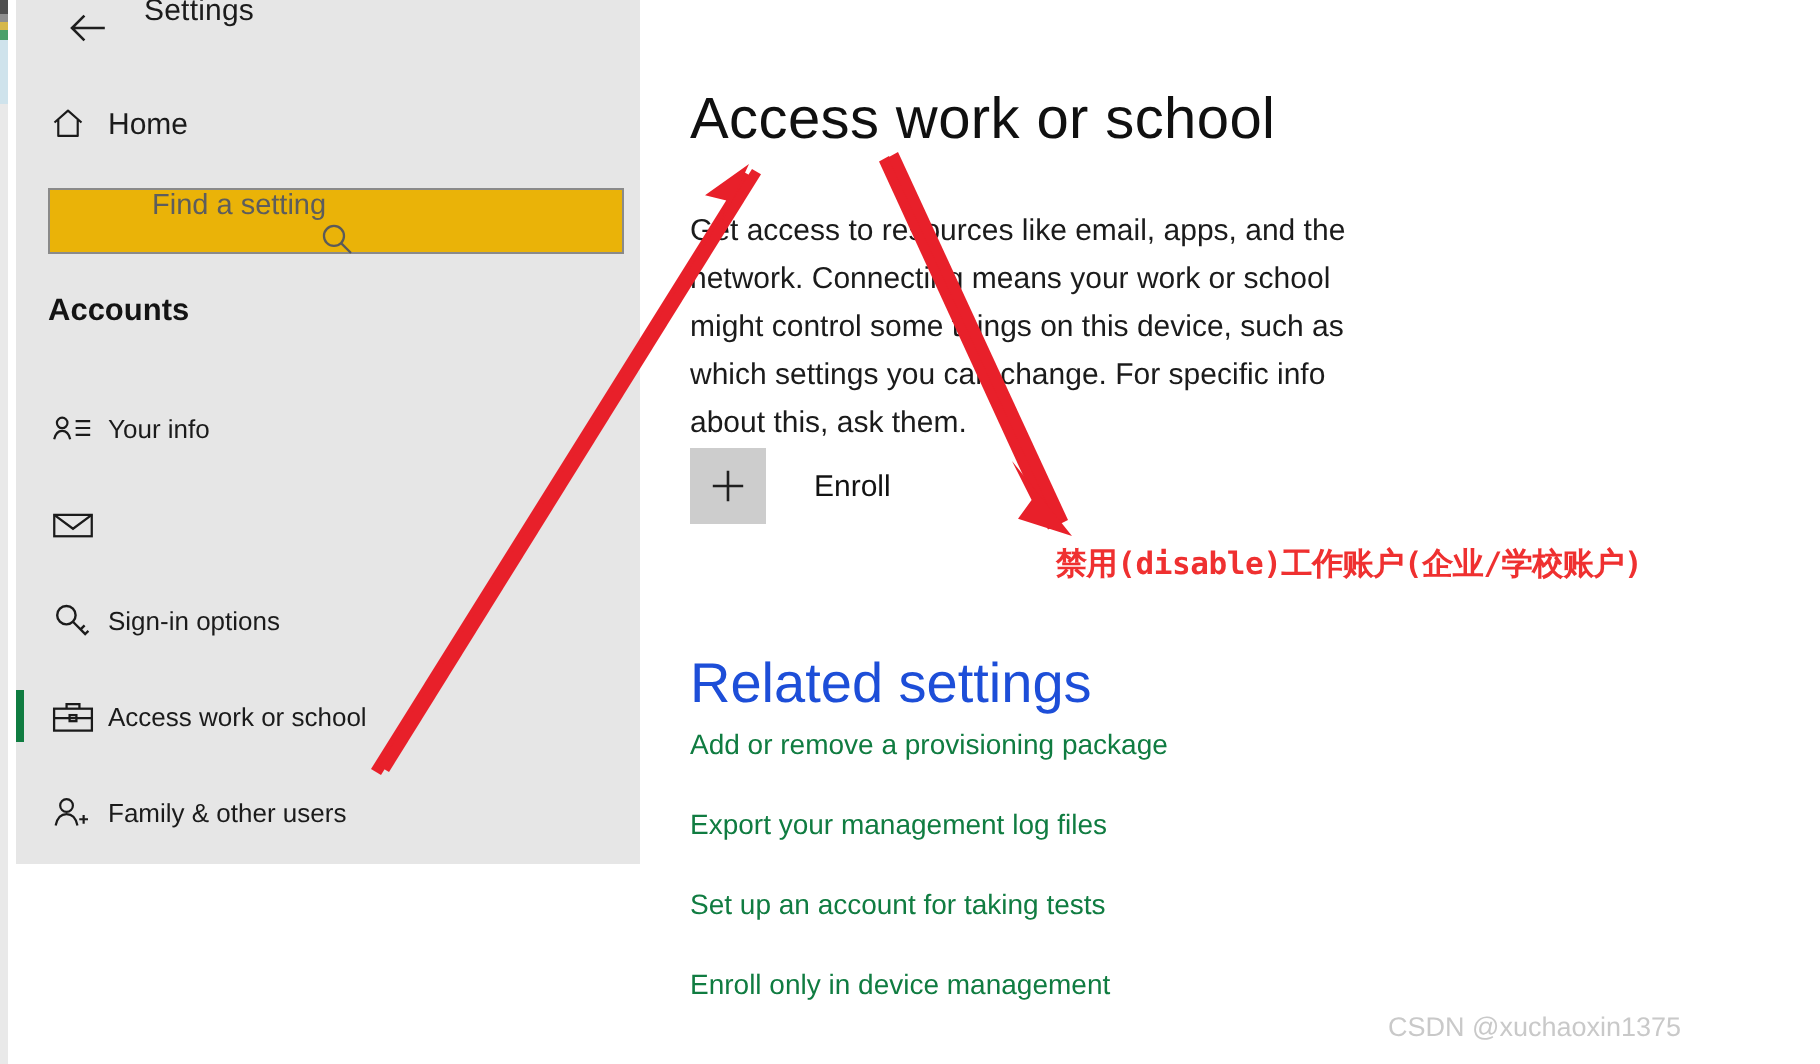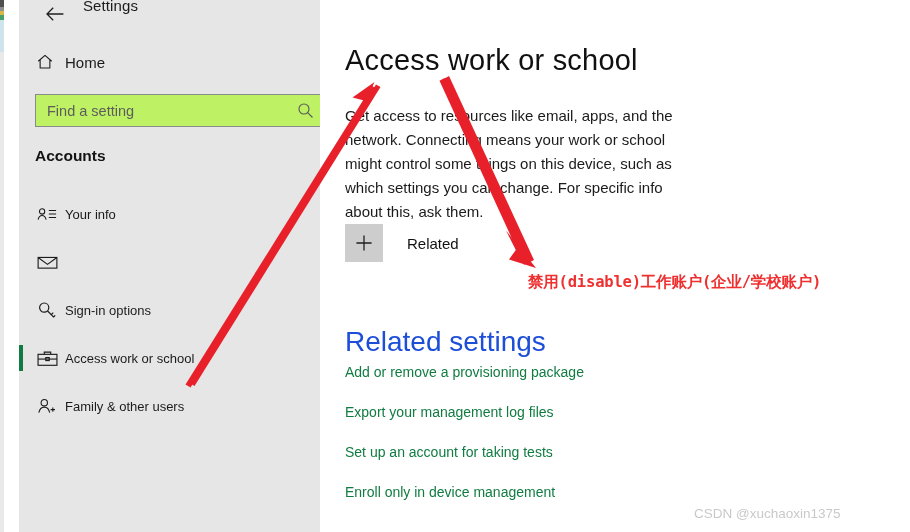--- a/index.html
+++ b/index.html
@@ -32,22 +32,22 @@
   }
   .sliver-a { top: 0;  height: 7px;  background: #4f4f4f; }
   .sliver-b { top: 7px; height: 4px; background: #8f8f8f; }
   .sliver-c { top: 11px; height: 4px; background: #d6b84a; }
   .sliver-d { top: 15px; height: 5px; background: #4aa06a; }
   .sliver-e { top: 20px; height: 32px; background: #cfe3ec; }
 
   
   .sidebar {
     position: absolute;
-    left: 19px; top: 0;
-    width: 316px; height: 532px;
+    left: 8px; top: 0;
+    width: 316px; height: 432px;
     background: #e6e6e6;
   }
 
   .titlebar {
     position: absolute;
     left: 0; top: 0;
     width: 316px; height: 30px;
   }
   .back-btn {
     position: absolute;
@@ -79,24 +79,25 @@
   }
   .home-row .nav-label {
     font-size: 15px;
     color: #1b1b1b;
   }
 
   .search-wrap {
     position: absolute;
     left: 16px; top: 94px;
     width: 288px; height: 33px;
-    background: #bef264;
+    background: #eab308;
     border: 1px solid #8a8a8a;
     display: flex;
     align-items: center;
+    flex-direction: column;
   }
   .search-input {
     flex: 1;
     height: 31px;
     border: 0;
     outline: none;
     background: transparent;
     padding: 0 8px 0 11px;
     font-family: "Liberation Sans", "DejaVu Sans", sans-serif;
     font-size: 14.5px;
@@ -356,21 +357,21 @@
     <h1 class="page-title">Access work or school</h1>
 
     <p class="page-desc">Get access to resources like email, apps, and the network. Connecting means your work or school might control some things on this device, such as which settings you can change. For specific info about this, ask them.</p>
 
     <div class="connect-row">
       <span class="connect-plus">
         <svg width="20" height="20" viewBox="0 0 20 20" aria-hidden="true">
           <path d="M10 2.4 V17.6 M2.4 10 H17.6" stroke="currentColor" stroke-width="1.3" fill="none"></path>
         </svg>
       </span>
-      <span class="connect-label">Related</span>
+      <span class="connect-label">Enroll</span>
     </div>
 
     <h2 class="related-title">Related settings</h2>
 
     <div class="related-list">
       <a class="related-link" href="#">Add or remove a provisioning package</a>
       <a class="related-link" href="#">Export your management log files</a>
       <a class="related-link" href="#">Set up an account for taking tests</a>
       <a class="related-link" href="#">Enroll only in device management</a>
     </div>

